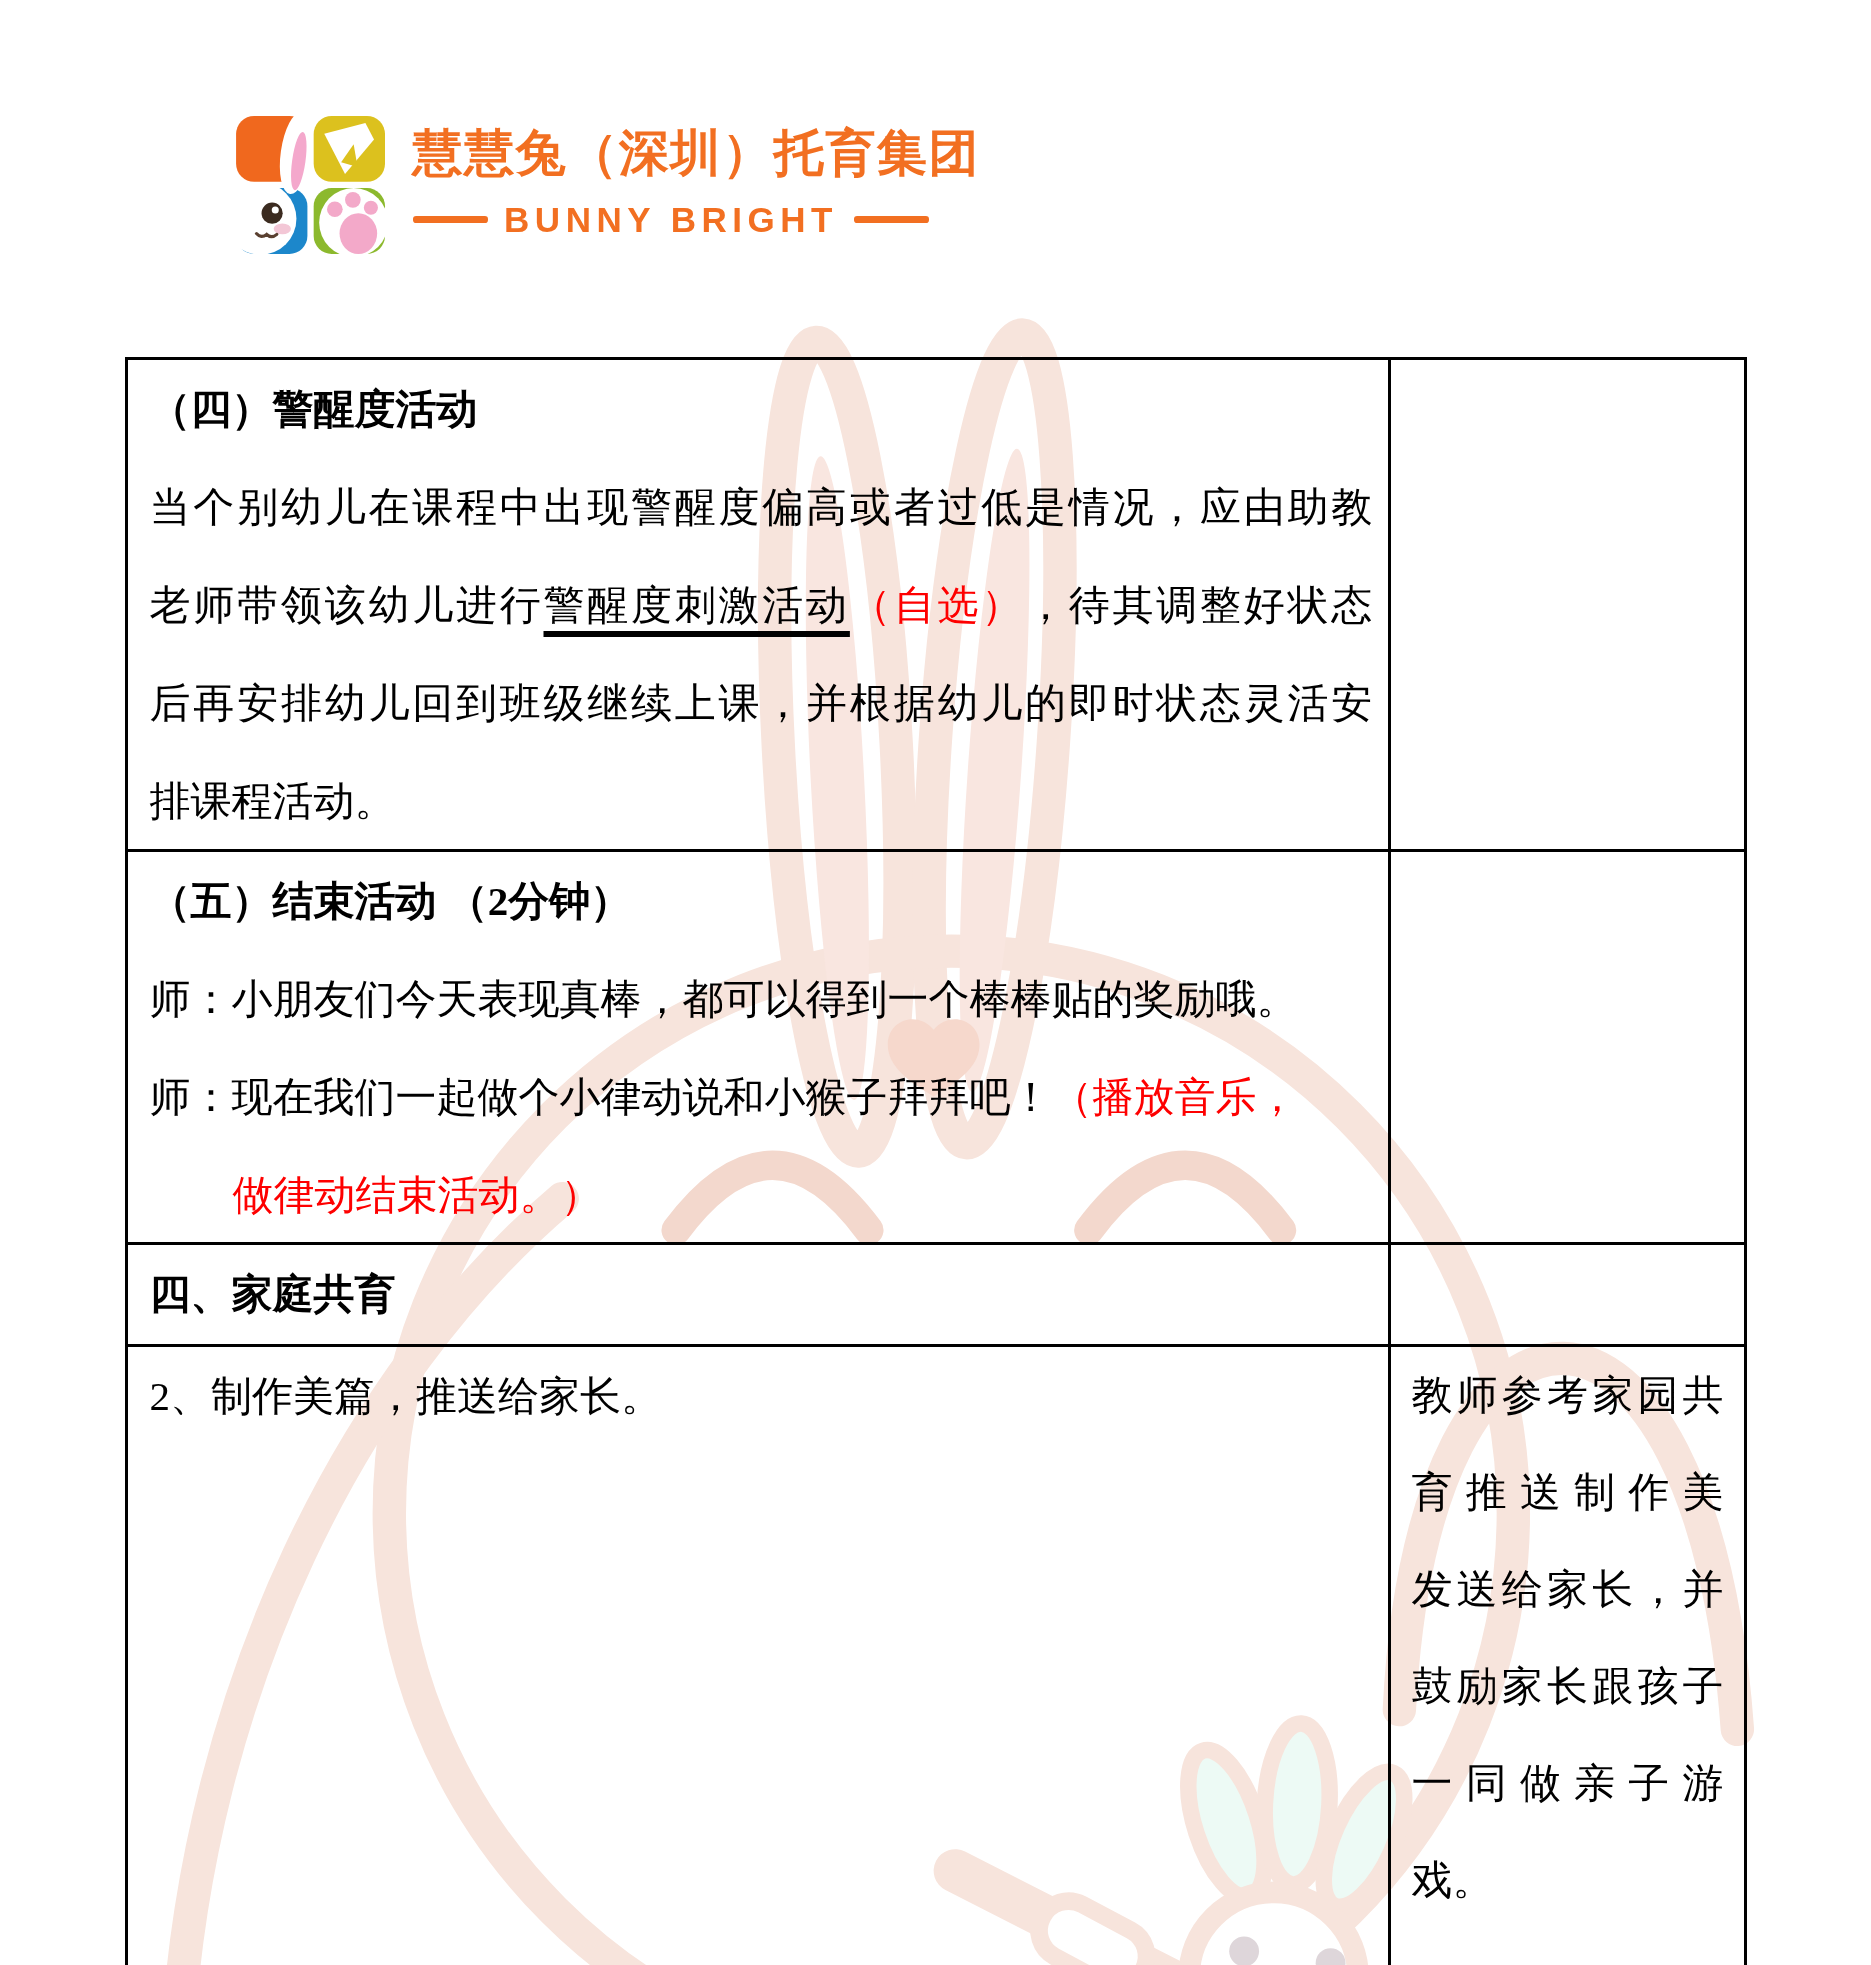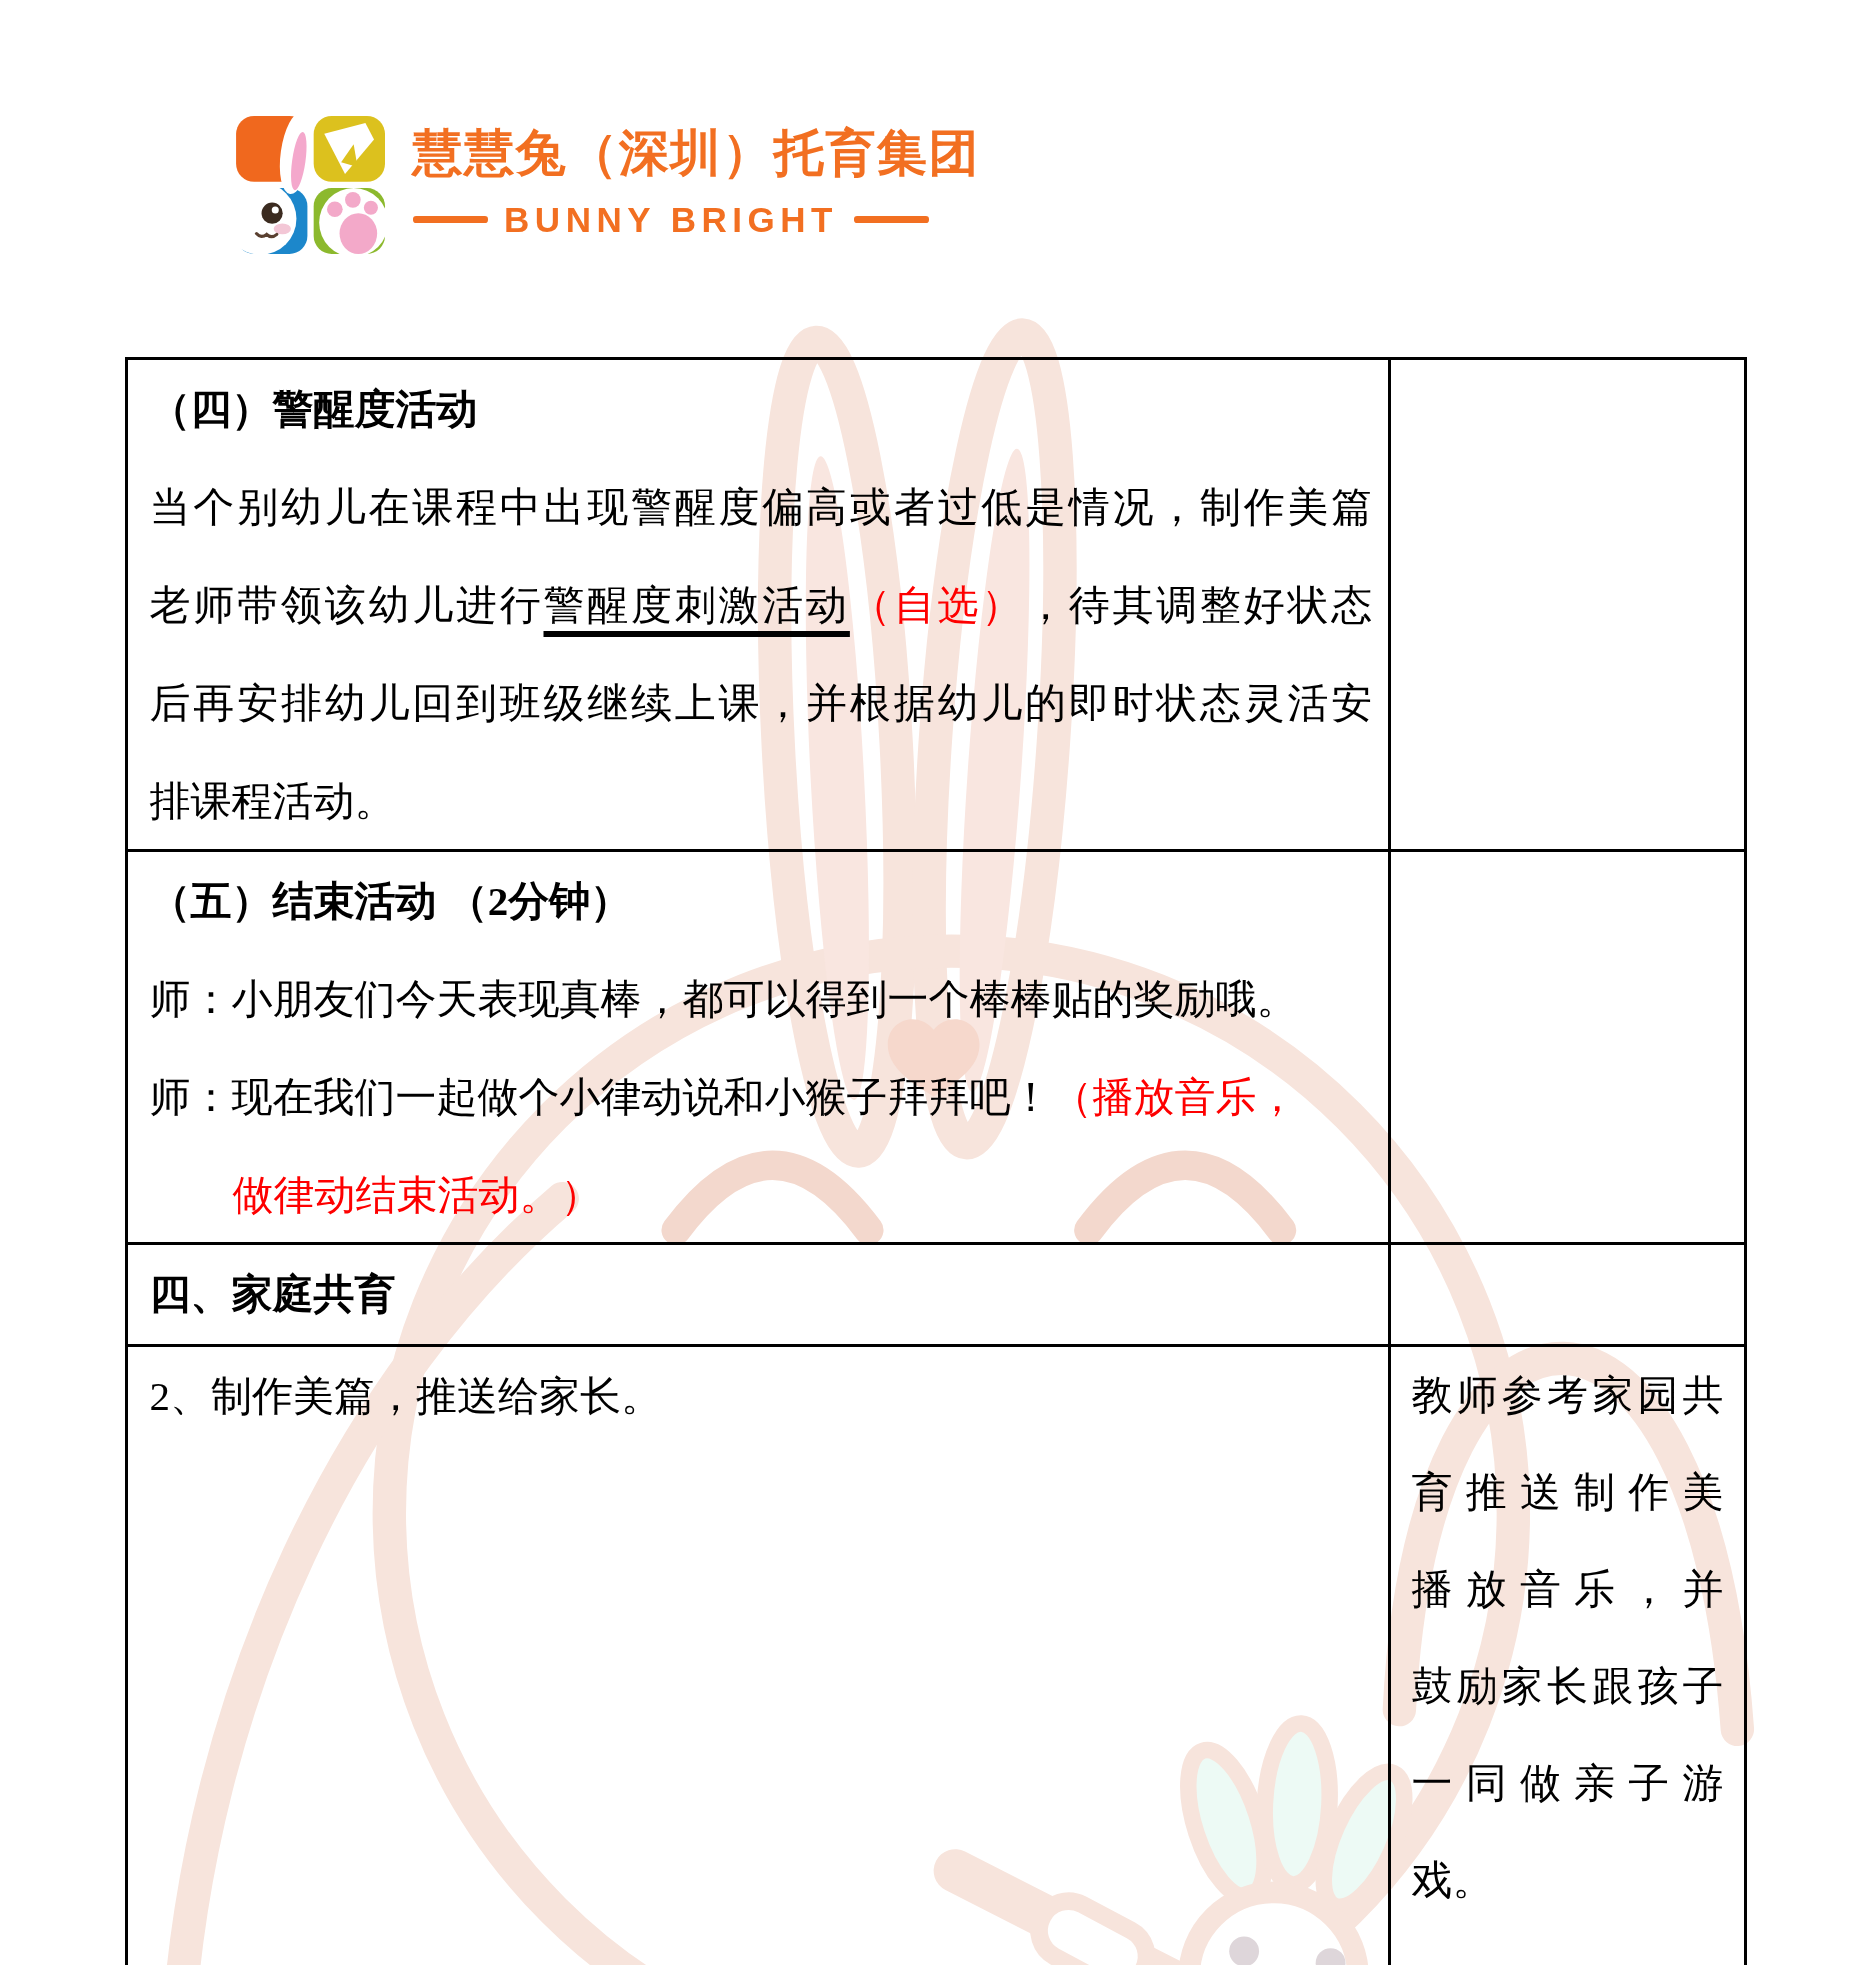--- a/index.html
+++ b/index.html
@@ -106,21 +106,21 @@
       <div class="brand-en">BUNNY BRIGHT</div>
       <div class="dash"></div>
     </div>
   </div>
 </div>
 
 <div class="sheet-table">
     <div class="tbl-row" style="height: 492px;">
       <div class="cell cell-left">
         <div class="tline bold" style="line-height: 98px;"><span class="">（四）警醒度活动</span></div>
-        <div class="tline justify" style="line-height: 98px;"><span class="">当个别幼儿在课程中出现警醒度偏高或者过低是情况，制作美篇</span></div>
+        <div class="tline justify" style="line-height: 98px;"><span class="">当个别幼儿在课程中出现警醒度偏高或者过低是情况，应由助教</span></div>
         <div class="tline justify" style="line-height: 98px;"><span class="">老师带领该幼儿进行</span><span class="und">警醒度刺激活动</span><span class="red ">（自选）</span><span class="">，待其调整好状态</span></div>
         <div class="tline justify" style="line-height: 98px;"><span class="">后再安排幼儿回到班级继续上课，并根据幼儿的即时状态灵活安</span></div>
         <div class="tline" style="line-height: 98px;"><span class="">排课程活动。</span></div>
       </div>
       <div class="cell cell-right"></div>
     </div>
     <div class="tbl-row" style="height: 393px;">
       <div class="cell cell-left">
         <div class="tline bold" style="line-height: 98px;"><span class="">（五）结束活动 （2分钟）</span></div>
         <div class="tline" style="line-height: 98px;"><span class="">师：小朋友们今天表现真棒，都可以得到一个棒棒贴的奖励哦。</span></div>
@@ -135,20 +135,20 @@
       </div>
       <div class="cell cell-right"></div>
     </div>
     <div class="tbl-row" style="height: 689px;">
       <div class="cell cell-left">
         <div class="tline" style="line-height: 98px;"><span class="">2、制作美篇，推送给家长。</span></div>
       </div>
       <div class="cell cell-right">
         <div class="tline justify" style="line-height: 97px;"><span class="">教师参考家园共</span></div>
         <div class="tline justify" style="line-height: 97px;"><span class="">育推送制作美</span></div>
-        <div class="tline justify" style="line-height: 97px;"><span class="">播放音乐，并</span></div>
+        <div class="tline justify" style="line-height: 97px;"><span class="">发送给家长，并</span></div>
         <div class="tline justify" style="line-height: 97px;"><span class="">鼓励家长跟孩子</span></div>
         <div class="tline justify" style="line-height: 97px;"><span class="">一同做亲子游</span></div>
         <div class="tline" style="line-height: 97px;"><span class="">戏。</span></div>
       </div>
     </div>
   </div>
 
 
 </body></html>

